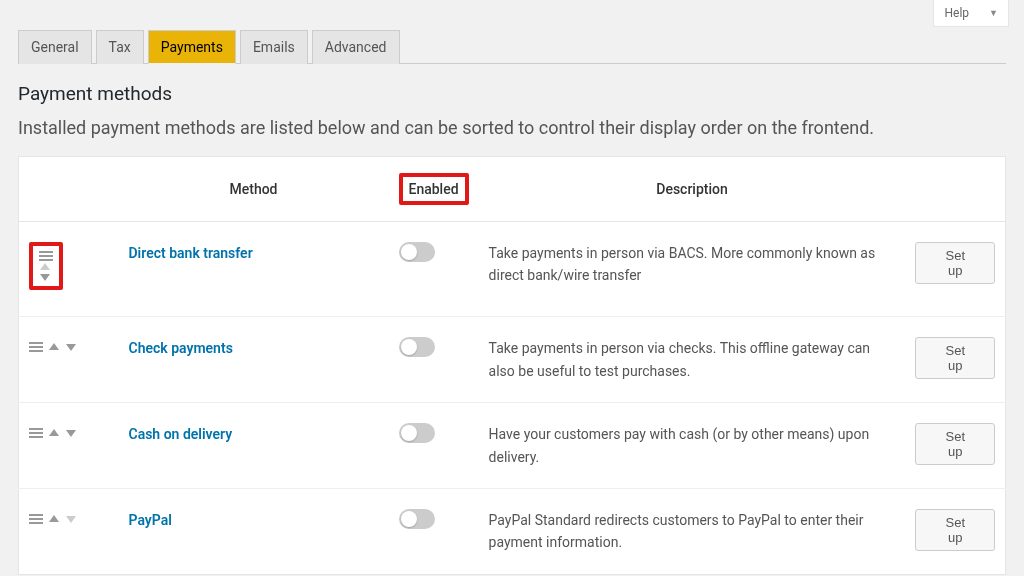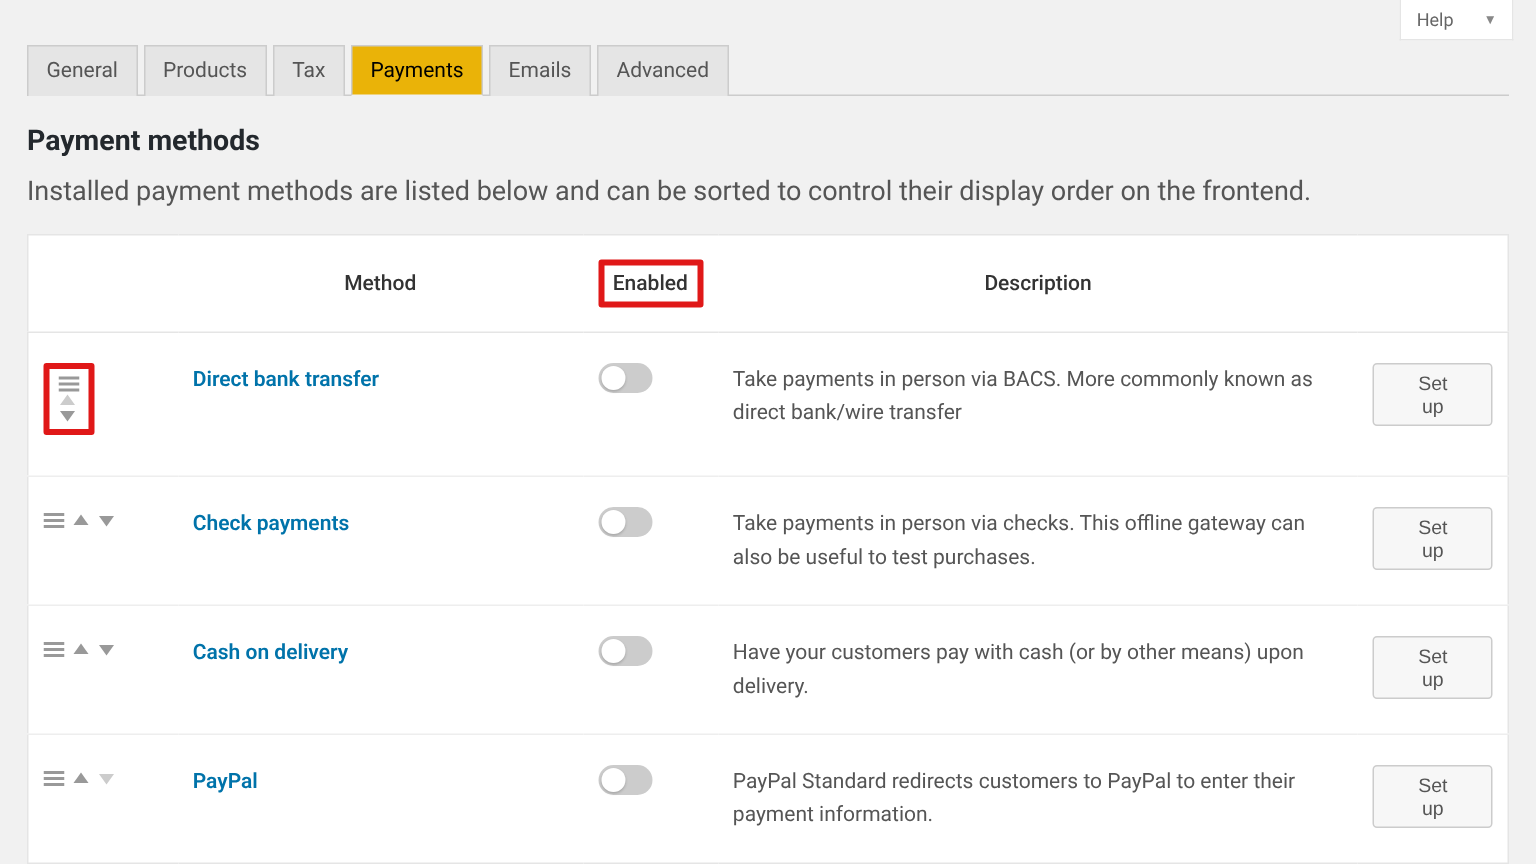--- a/index.html
+++ b/index.html
@@ -50,21 +50,21 @@
     position: relative;
   }
   .nav-tab.active {
     background: #eab308;
     border-bottom: 1px solid #f1f1f1;
     color: #000;
   }
   
   h2.section-title {
     font-size: 19px;
-    font-weight: 700;
+    font-weight: 400;
     color: #23282d;
     margin-top: 18px;
     margin-bottom: 8px;
   }
   p.section-desc {
     color: #555;
     font-size: 18px;
     margin-bottom: 18px;
     margin-top: 12px;
   }
@@ -160,21 +160,20 @@
 
 <div class="help-box">
   <span>Help</span>
   <span class="tri">▼</span>
 </div>
 
 <div class="wrap">
 
   <div class="nav-tab-wrapper" id="tabs-container">
       <a class="nav-tab">General</a>
-      <a class="nav-tab">Products</a>
       <a class="nav-tab">Tax</a>
       <a class="nav-tab active">Payments</a>
       <a class="nav-tab">Emails</a>
       <a class="nav-tab">Advanced</a>
     </div>
 
   <h2 class="section-title">Payment methods</h2>
   <p class="section-desc">Installed payment methods are listed below and can be sorted to control their display order on the frontend.</p>
 
   <table class="methods">

